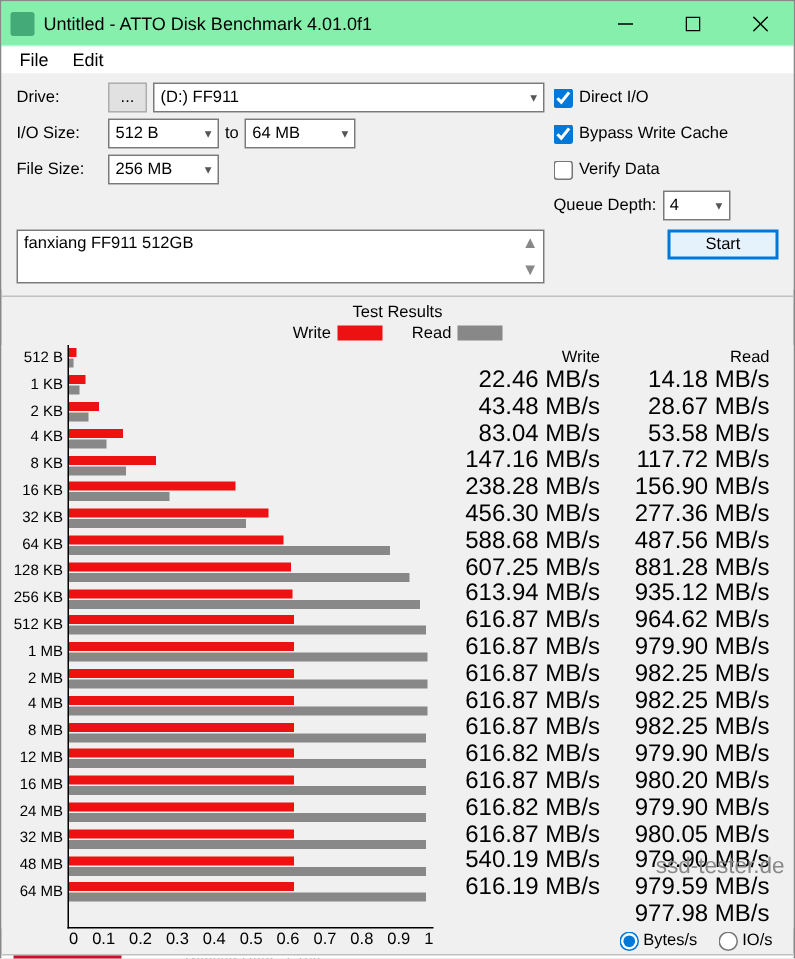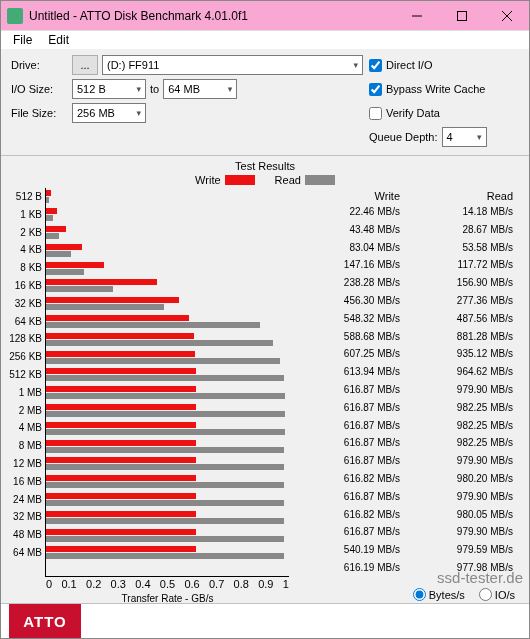--- a/index.html
+++ b/index.html
@@ -1,18 +1,18 @@
 <!DOCTYPE html>
 <html><head>
 <meta charset="utf-8">
 <style>
 *{box-sizing:border-box;margin:0;padding:0;font-family:"Segoe UI",Tahoma,sans-serif;font-size:11px}
 body{background:#fff}
 .window{width:530px;height:639px;border:1px solid #888;background:#f0f0f0;position:relative;display:flex;flex-direction:column}
-.titlebar{height:30px;display:flex;align-items:center;background:#f9a8d4;border-bottom:1px solid #e0e0e0}
+.titlebar{height:30px;display:flex;align-items:center;background:#86efac;border-bottom:1px solid #e0e0e0}
 .titlebar .icon{width:16px;height:16px;margin:0 6px;background:#4a7;border-radius:2px}
 .titlebar .title{flex:1;font-size:12px;color:#000}
 .winbtns{display:flex}
 .winbtn{width:45px;height:30px;display:flex;align-items:center;justify-content:center;color:#000}
 .winbtn svg{width:10px;height:10px}
 .menubar{height:20px;display:flex;align-items:center;padding:0 4px;background:#fff}
 .menubar span{padding:2px 8px;font-size:12px}
 .controls{padding:6px 10px 4px 10px;display:grid;grid-template-columns:55px 1fr 150px;gap:4px 6px;align-items:center;background:#f0f0f0}
 .label{font-size:11px}
 .drive-row{display:flex;gap:4px;align-items:center}
@@ -41,21 +41,21 @@
 .bars{flex:1;position:relative;border-left:1px solid #000;border-bottom:1px solid #000}
 .bar-row{height:17.8px;display:flex;flex-direction:column;justify-content:center;gap:1px}
 .bar{height:6px}
 .bar.w{background:#e11}
 .bar.r{background:#888}
 .xaxis{position:absolute;bottom:-14px;left:0;right:0;display:flex;justify-content:space-between;font-size:10px}
 .xlabel{position:absolute;bottom:-28px;left:0;right:0;text-align:center;font-size:10px}
 .data-cols{flex:1;display:flex;padding-left:6px}
 .data-col{flex:1;text-align:right;padding-right:8px}
 .data-col .hdr{height:15px;font-size:11px}
-.data-col div{height:17.8px;line-height:17.8px;font-size:10px;white-space:nowrap}
+.data-col div{height:17.8px;line-height:17.8px;font-size:16px;white-space:nowrap}
 .radios{display:flex;justify-content:flex-end;gap:14px;padding:2px 14px}
 .radios label{display:flex;align-items:center;gap:3px}
 .radios input{accent-color:#0078d7}
 .footer{height:48px;background:#fff;border-top:1px solid #c0c0c0;display:flex;align-items:center;position:relative}
 .logo{width:72px;height:34px;background:#c8102e;color:#fff;display:flex;align-items:center;justify-content:center;font-weight:bold;font-size:15px;margin-left:8px;letter-spacing:1px}
 .watermark{position:absolute;right:6px;bottom:52px;color:#888;font-size:15px;transform:rotate(0deg)}
 .right-col{display:flex;align-items:center}
 </style>
 </head>
 <body>
@@ -136,20 +136,32 @@
 
     <div></div>
       <div></div>
     <div class="qd-row">
       <span>Queue Depth:</span>
       <div class="select" style="width:45px;flex:none">
           <span>4</span>
         </div>
     </div>
 
+    <div class="desc-row">
+      <div class="textarea">
+        <span>fanxiang FF911 512GB</span>
+        <div class="scroll">
+            <span>▲</span>
+            <span>▼</span>
+          </div>
+      </div>
+      <div style="width:150px;display:flex;align-items:flex-start;justify-content:flex-end">
+        <div class="startbtn">Start</div>
+      </div>
+    </div>
   </div>
 
   <div class="results-title">Test Results</div>
   <div class="legend">
     <span>
         <span>Write</span>
         <span class="swatch sw-write"></span>
       </span>
     <span>
         <span>Read</span>
@@ -285,21 +297,20 @@
     </div>
     <div class="data-cols">
       <div class="data-col" id="col-write">
           <div class="hdr">Write</div>
           <div>22.46 MB/s</div>
           <div>43.48 MB/s</div>
           <div>83.04 MB/s</div>
           <div>147.16 MB/s</div>
           <div>238.28 MB/s</div>
           <div>456.30 MB/s</div>
-          <div>548.32 MB/s</div>
           <div>588.68 MB/s</div>
           <div>607.25 MB/s</div>
           <div>613.94 MB/s</div>
           <div>616.87 MB/s</div>
           <div>616.87 MB/s</div>
           <div>616.87 MB/s</div>
           <div>616.87 MB/s</div>
           <div>616.87 MB/s</div>
           <div>616.82 MB/s</div>
           <div>616.87 MB/s</div>

